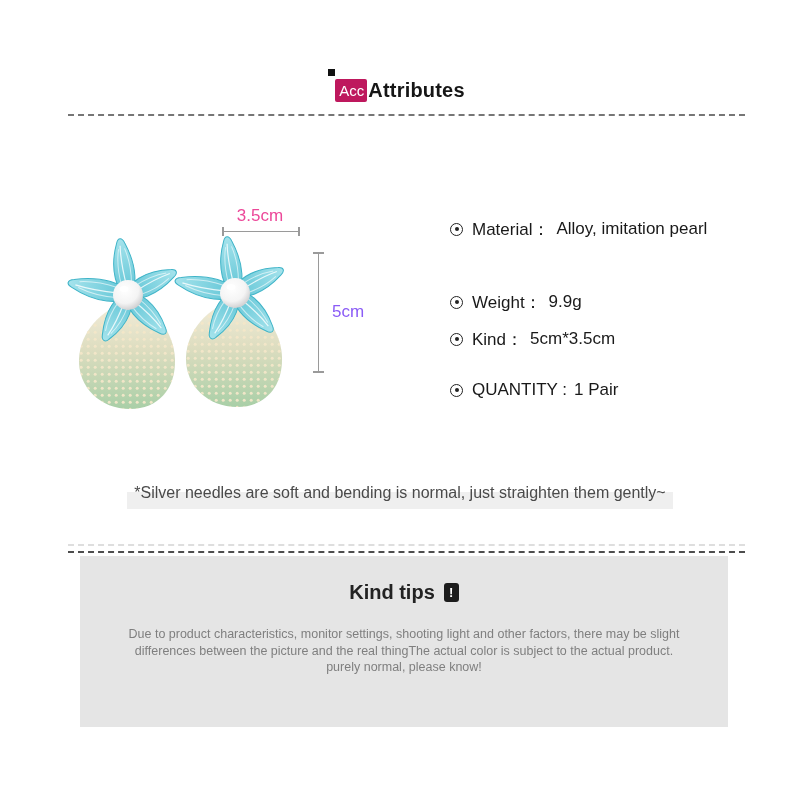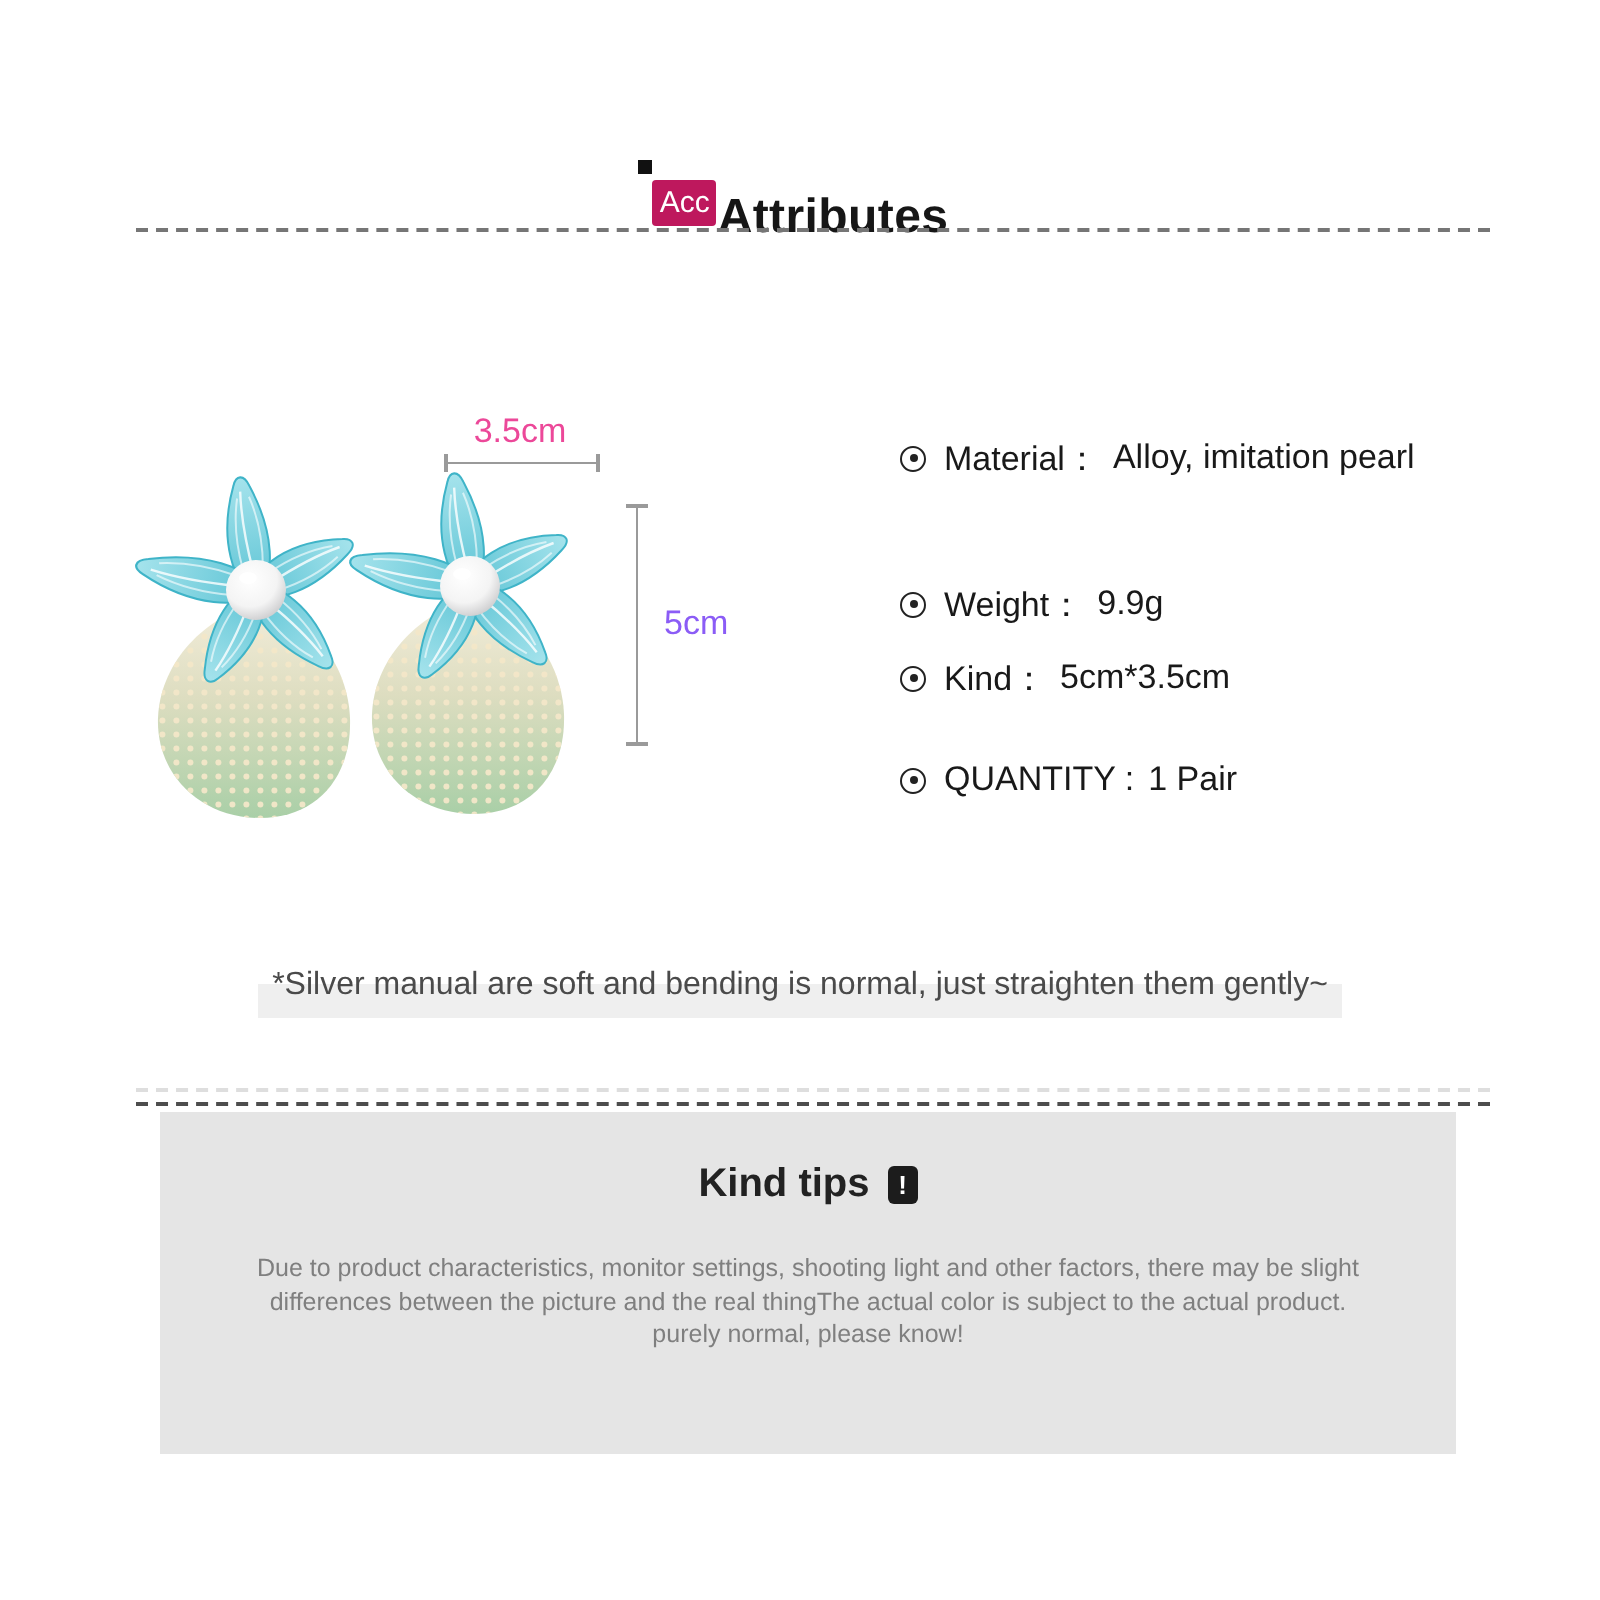--- a/index.html
+++ b/index.html
@@ -5,21 +5,21 @@
   html,body{margin:0;padding:0;background:#fff;}
   .page{position:relative;width:800px;height:800px;background:#ffffff;
         font-family:"Liberation Sans",sans-serif;overflow:hidden;color:#1a1a1a;}
 
   
   .header{position:absolute;top:79px;left:0;width:100%;display:flex;
           justify-content:center;align-items:center;}
   .badge{position:relative;background:#be185d;color:#fff;font-size:15px;line-height:1;
          padding:4px 3px 4px 4px;border-radius:2px;}
   .badge-sq{position:absolute;top:-10px;left:-7px;width:7px;height:7px;background:#111;}
-  .title{font-size:24px;font-weight:bold;color:#161616;margin-left:1px;letter-spacing:.2px;margin-top:16px;}
+  .title{font-size:20px;font-weight:bold;color:#161616;margin-left:1px;letter-spacing:.2px;}
 
   
   .dash{position:absolute;left:68px;width:677px;height:0;border-top:2px dashed #767676;}
   .dash-top{top:114px;}
   .dash-light{top:544px;border-top:2px dashed #dedede;}
   .dash-mid{top:551px;border-top:2px dashed #4d4d4d;}
 
   
   .m-width-label{position:absolute;left:222px;top:206px;width:76px;text-align:center;
                  font-size:17px;color:#ec4899;}
@@ -163,21 +163,21 @@
           <span class="bullet-dot"></span>
         </span>
       <span>QUANTITY :</span>
       <span class="attr-value">1 Pair</span>
     </div>
   </div>
 
   <div class="note-wrap">
     <div class="note-text">
       <span class="note-strip"></span>
-      <span class="note-label">*Silver manual are soft and bending is normal, just straighten them gently~</span>
+      <span class="note-label">*Silver needles are soft and bending is normal, just straighten them gently~</span>
     </div>
   </div>
 
   <div class="dash dash-light"></div>
   <div class="dash dash-mid"></div>
 
   <div class="tips-box">
     <div class="tips-title-row">
       <span class="tips-title">Kind tips</span>
       <span class="excl">

